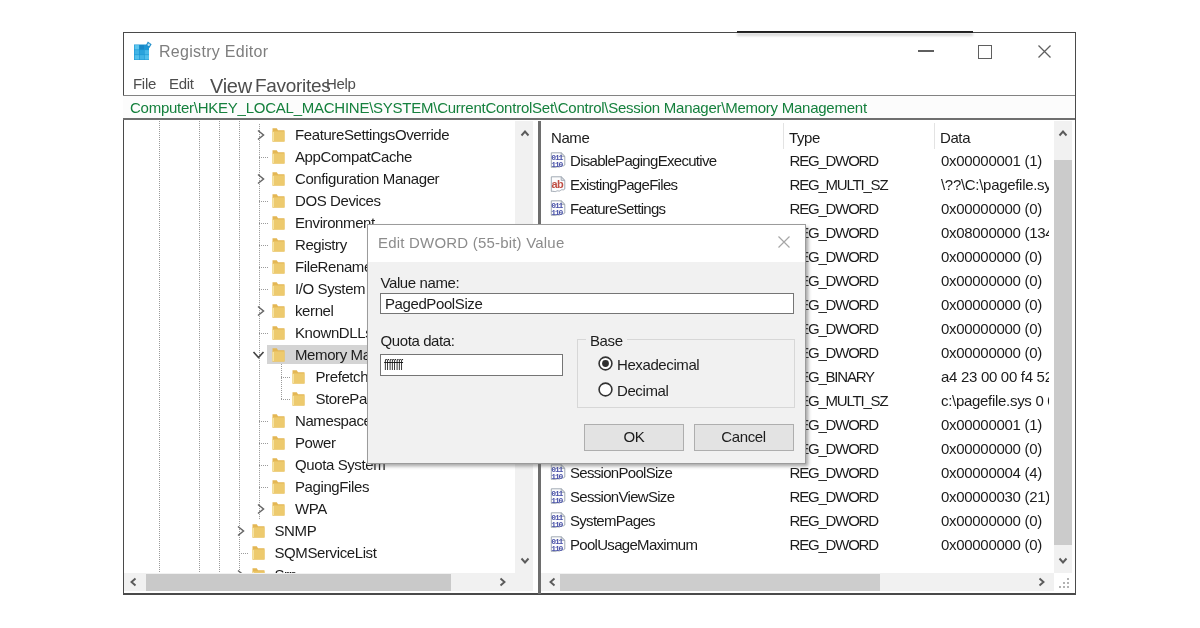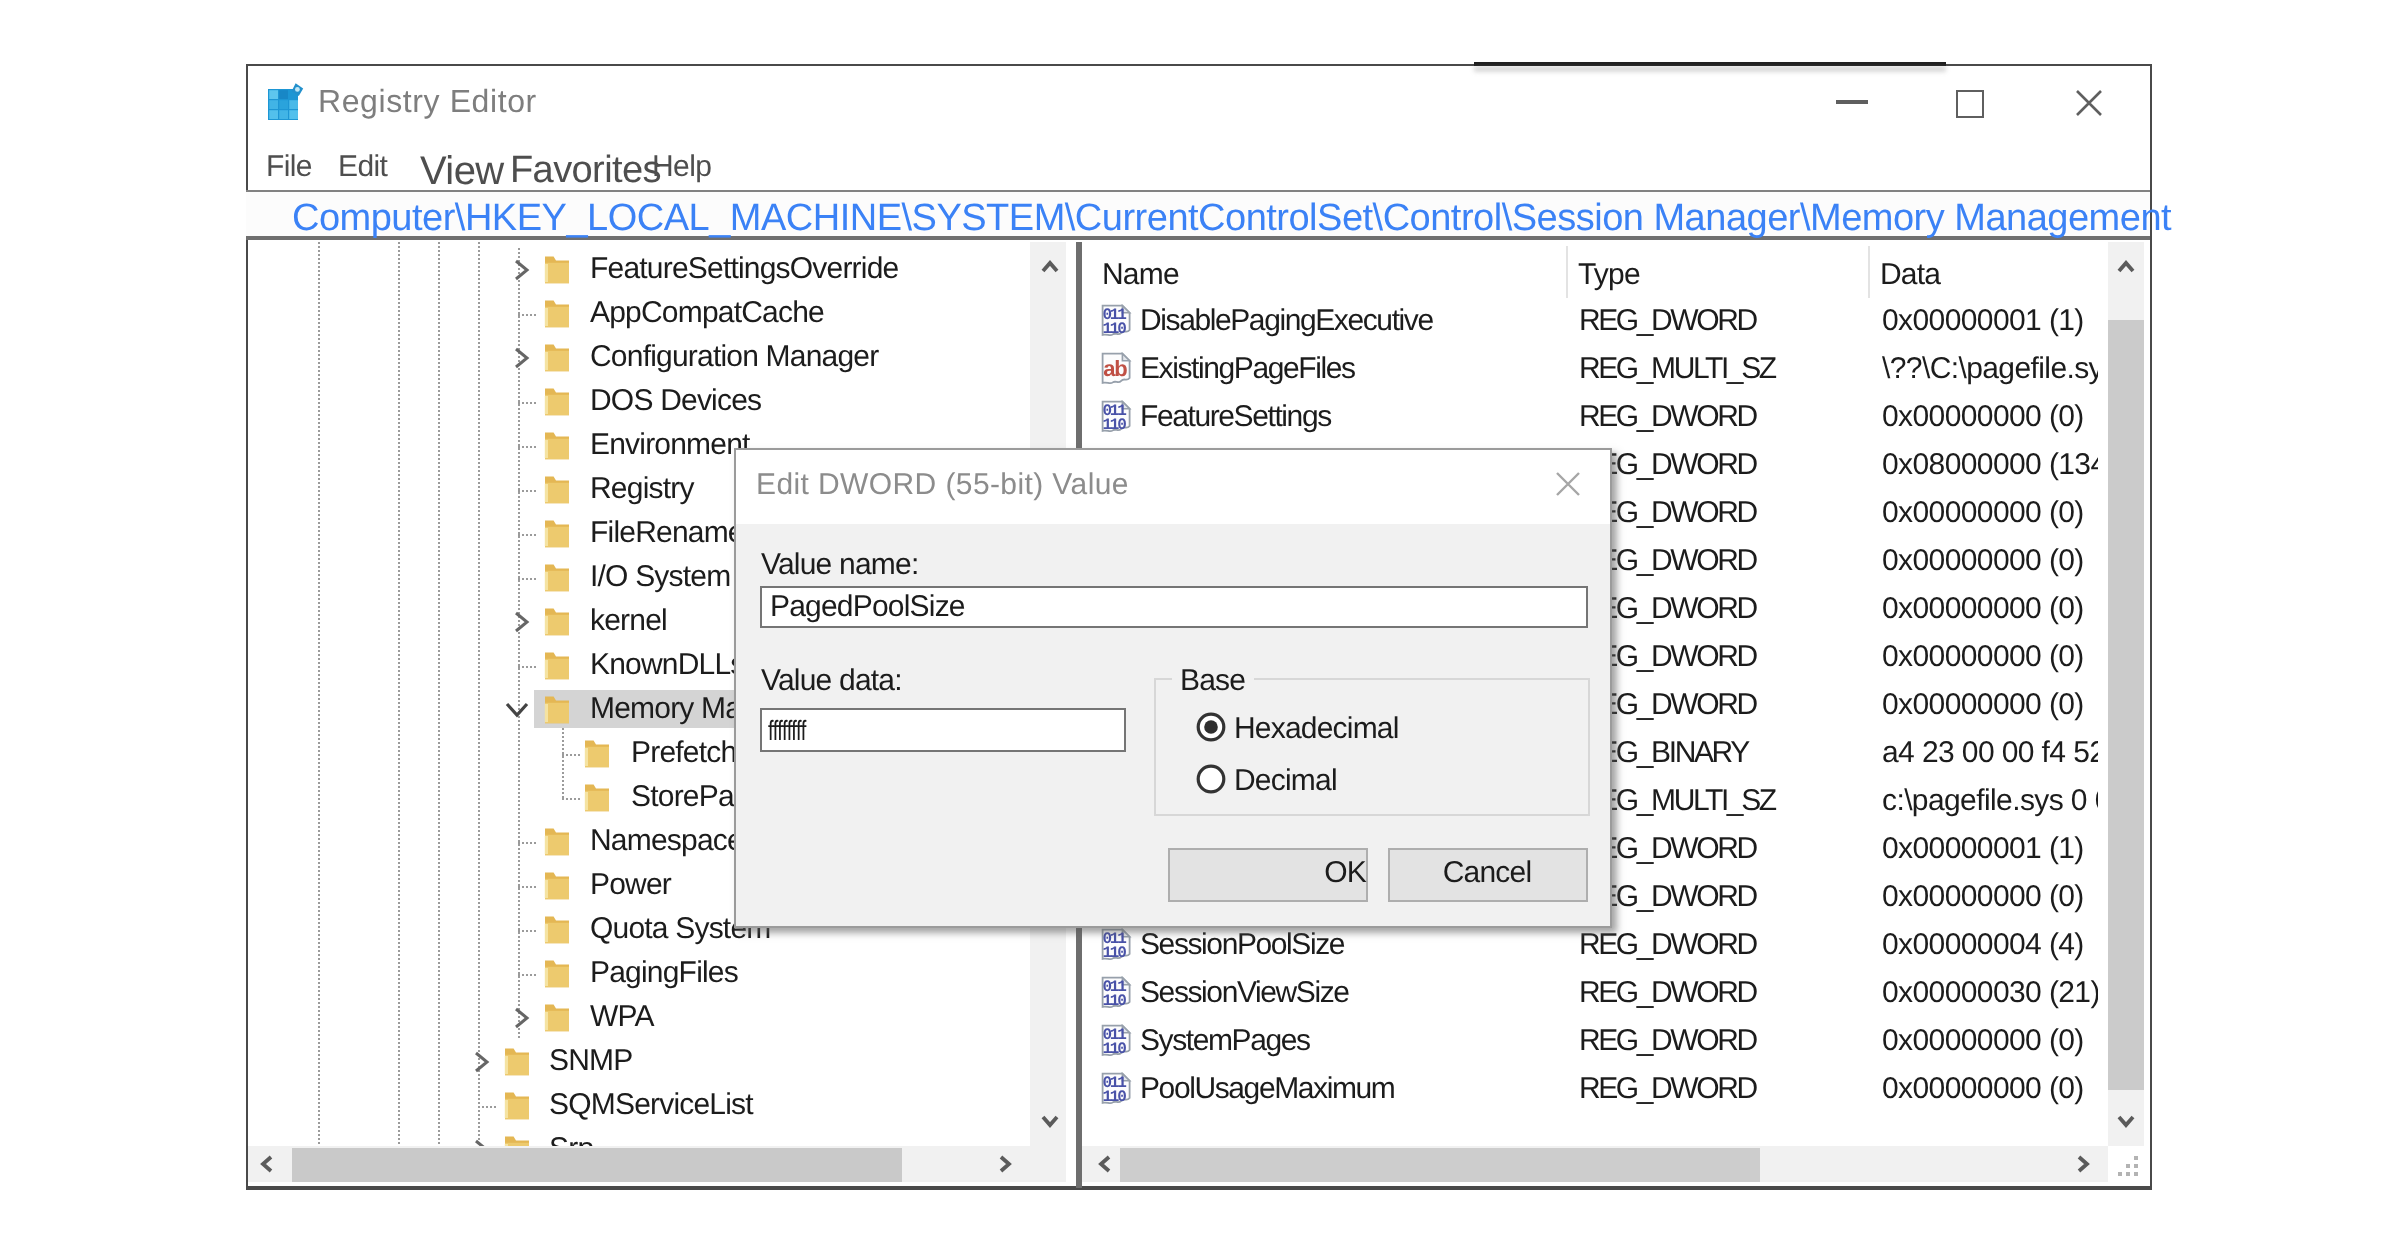--- a/index.html
+++ b/index.html
@@ -31,21 +31,21 @@
 <div class="a" style="left:978px;top:45px;width:11.5px;height:11.5px;border:1.2px solid #5f5f5f"></div>
 <svg class="a" style="left:1037px;top:44px" width="15" height="15" viewBox="0 0 15 15">
 <path d="M1.5 1.5 L13.5 13.5 M13.5 1.5 L1.5 13.5" stroke="#5f5f5f" stroke-width="1.3"></path>
   </svg>
 <div class="t" style="left:133px;top:75px;color:#4e4e4e;font-size:15px;letter-spacing:-0.3px">File</div>
 <div class="t" style="left:169px;top:75px;color:#4e4e4e;font-size:15px;letter-spacing:-0.3px">Edit</div>
 <div class="t" style="left:210px;top:75px;color:#4e4e4e;font-size:20px;letter-spacing:-0.3px">View</div>
 <div class="t" style="left:255px;top:75px;color:#4e4e4e;font-size:19px;letter-spacing:-0.3px">Favorites</div>
 <div class="t" style="left:326px;top:75px;color:#4e4e4e;font-size:15px;letter-spacing:-0.3px">Help</div>
 <div class="a" style="left:123px;top:95px;width:952px;height:22px;border-top:1px solid #828282;border-bottom:2px solid #6f6f6f;background:#fcfcfc"></div>
-<div class="t" style="left:146px;top:99px;color:#3b82f6;font-size:19px;letter-spacing:-0.25px">Computer\HKEY_LOCAL_MACHINE\SYSTEM\CurrentControlSet\Control\Session Manager\Memory Management</div>
+<div class="t" style="left:130px;top:99px;color:#15803d;font-size:15px;letter-spacing:-0.25px">Computer\HKEY_LOCAL_MACHINE\SYSTEM\CurrentControlSet\Control\Session Manager\Memory Management</div>
 <div class="a" style="left:537.5px;top:121px;width:3px;height:473px;background:#6e6e6e"></div>
 <div class="dot-v" style="left:159px;top:121px;height:452px"></div>
 <div class="dot-v" style="left:199px;top:121px;height:452px"></div>
 <div class="dot-v" style="left:219px;top:121px;height:452px"></div>
 <div class="dot-v" style="left:239px;top:121px;height:452px"></div>
 <div class="dot-v" style="left:259px;top:124px;height:395px"></div>
 <div class="dot-v" style="left:281px;top:364px;height:35px"></div>
 <svg class="a" style="left:254.5px;top:128.7px" width="11" height="12" viewBox="0 0 11 12">
     <path d="M3 1.5 L8.5 6 L3 10.5" stroke="#666" stroke-width="1.5" fill="none"></path>
   </svg>
@@ -409,28 +409,28 @@
 <div class="a" style="left:366.5px;top:223.5px;width:437px;height:238px;background:#f1f1f1;border:1px solid #9b9b9b;box-shadow:2.5px 2.5px 3.5px rgba(90,90,90,0.55)">
 <div style="position:absolute;left:0;top:0;width:100%;height:37px;background:#fff"></div>
 </div>
 <div class="t" style="left:378px;top:234px;color:#8c8c8c;letter-spacing:0.2px">Edit DWORD (55-bit) Value</div>
 <svg class="a" style="left:777px;top:235px" width="14" height="14" viewBox="0 0 14 14">
 <path d="M1.5 1.5 L12.5 12.5 M12.5 1.5 L1.5 12.5" stroke="#a6a6a6" stroke-width="1.2"></path>
   </svg>
 <div class="t" style="left:380.5px;top:273.5px">Value name:</div>
 <div class="a" style="left:379.5px;top:293px;width:412px;height:19px;border:1px solid #757575;background:#fff"></div>
 <div class="t" style="left:385px;top:294.5px">PagedPoolSize</div>
-<div class="t" style="left:380.5px;top:332px">Value data:</div>
+<div class="t" style="left:380.5px;top:332px">Quota data:</div>
 <div class="a" style="left:379.5px;top:354px;width:181px;height:20px;border:1px solid #757575;background:#fff"></div>
 <div class="t" style="left:384px;top:357px;font-size:14px;transform:scaleX(0.72);transform-origin:0 0">ffffffff</div>
 <div class="a" style="left:577px;top:339px;width:216px;height:67px;border:1px solid #d7d7d7"></div>
 <div class="t" style="left:586px;top:331.5px;background:#f1f1f1;padding:0 4px">Base</div>
 <svg class="a" style="left:598px;top:356px" width="15" height="15" viewBox="0 0 15 15">
 <circle cx="7.5" cy="7.5" r="6.4" fill="#fff" stroke="#333" stroke-width="1.6"></circle>
 <circle cx="7.5" cy="7.5" r="3.4" fill="#2f2f2f"></circle>
   </svg>
 <div class="t" style="left:617px;top:356px">Hexadecimal</div>
 <svg class="a" style="left:598px;top:382px" width="15" height="15" viewBox="0 0 15 15">
 <circle cx="7.5" cy="7.5" r="6.4" fill="#fff" stroke="#333" stroke-width="1.6"></circle>
   </svg>
 <div class="t" style="left:617px;top:382px">Decimal</div>
-<div class="a" style="left:584px;top:424px;width:98px;height:25px;background:#e3e3e3;border:1px solid #aeaeae;text-align:right;line-height:23px;font-size:15px;letter-spacing:-0.4px;color:#1c1c1c">OK</div>
+<div class="a" style="left:584px;top:424px;width:98px;height:25px;background:#e3e3e3;border:1px solid #aeaeae;text-align:center;line-height:23px;font-size:15px;letter-spacing:-0.4px;color:#1c1c1c">OK</div>
 <div class="a" style="left:693.5px;top:424px;width:98px;height:25px;background:#e3e3e3;border:1px solid #aeaeae;text-align:center;line-height:23px;font-size:15px;letter-spacing:-0.4px;color:#1c1c1c">Cancel</div>
 
 </body></html>

